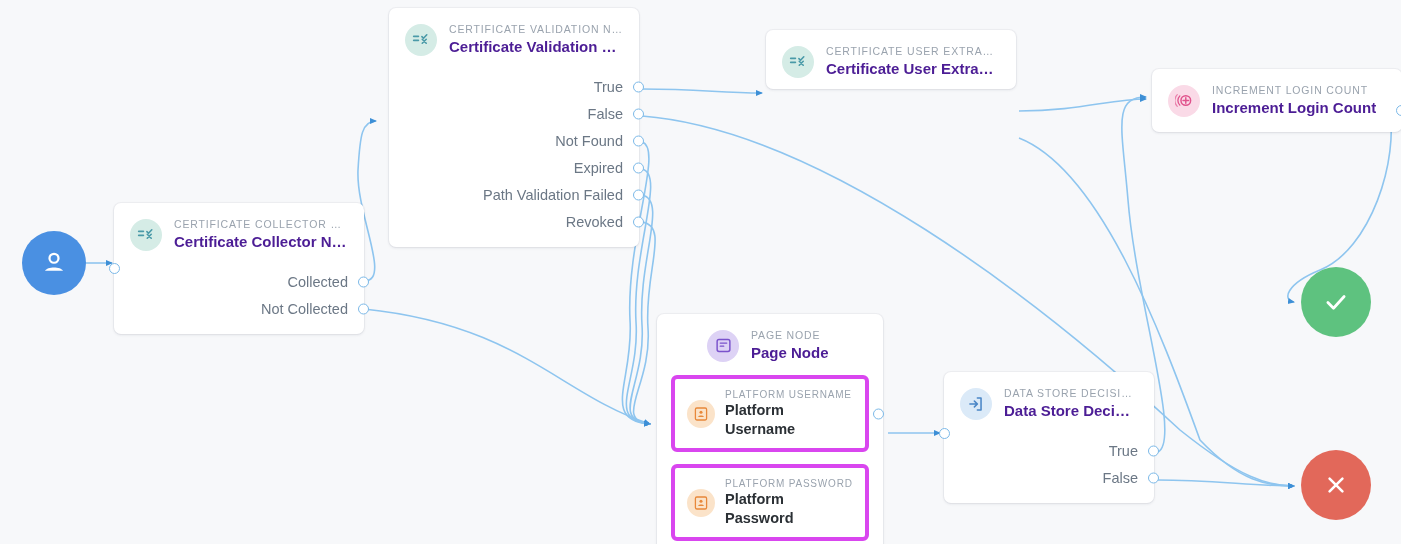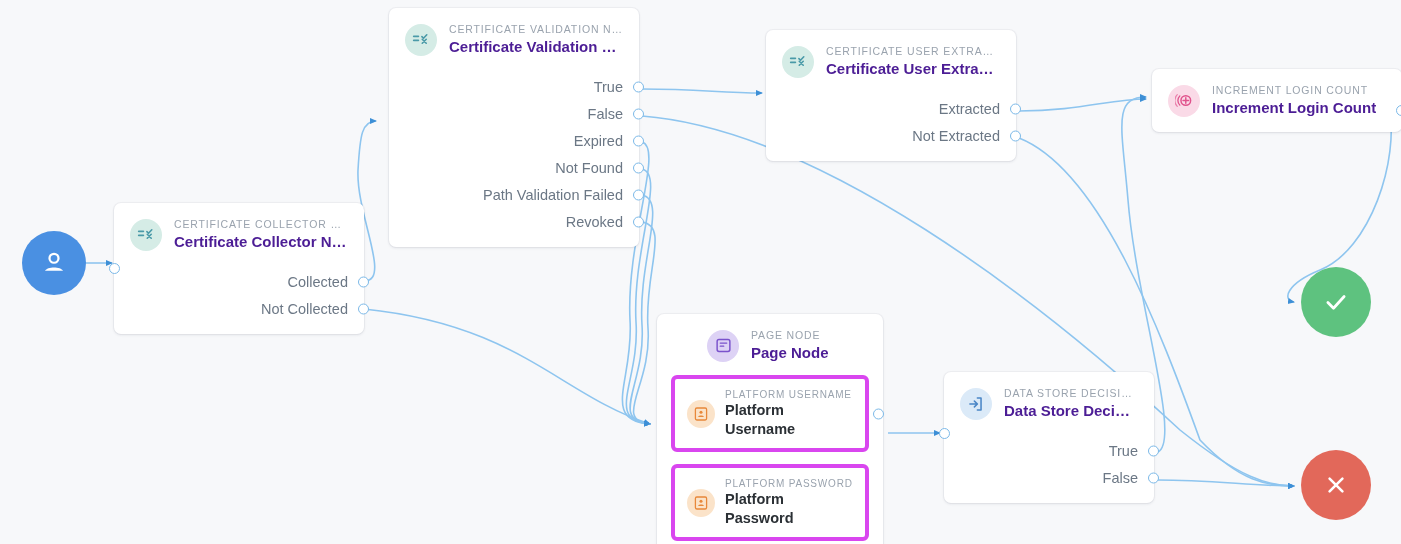--- a/index.html
+++ b/index.html
@@ -214,25 +214,25 @@
     <div class="ports">
       <div class="port-row">
         <span class="port-label">True</span>
         <span class="port-dot"></span>
       </div>
       <div class="port-row">
         <span class="port-label">False</span>
         <span class="port-dot"></span>
       </div>
       <div class="port-row">
+        <span class="port-label">Not Found</span>
+        <span class="port-dot"></span>
+      </div>
+      <div class="port-row">
         <span class="port-label">Expired</span>
-        <span class="port-dot"></span>
-      </div>
-      <div class="port-row">
-        <span class="port-label">Not Found</span>
         <span class="port-dot"></span>
       </div>
       <div class="port-row">
         <span class="port-label">Path Validation Failed</span>
         <span class="port-dot"></span>
       </div>
       <div class="port-row">
         <span class="port-label">Revoked</span>
         <span class="port-dot"></span>
       </div>
@@ -247,30 +247,20 @@
           <rect x="1" y="9.5" width="7" height="1.9" rx="0.9" fill="#4a9aa8"></rect>
           <path d="M11 6.2 L12.8 8 L16.4 4.2" fill="none" stroke="#4a9aa8" stroke-width="1.8" stroke-linecap="round" stroke-linejoin="round"></path>
           <path d="M11.4 9.2 L15.8 13.6 M15.8 9.2 L11.4 13.6" stroke="#4a9aa8" stroke-width="1.8" stroke-linecap="round"></path>
         </svg>
       </div>
       <div class="node-titles">
         <div class="node-type">CERTIFICATE USER EXTRACTO…</div>
         <div class="node-title">Certificate User Extract…</div>
       </div>
     </div>
-    <div class="ports">
-      <div class="port-row">
-        <span class="port-label">Extracted</span>
-        <span class="port-dot"></span>
-      </div>
-      <div class="port-row">
-        <span class="port-label">Not Extracted</span>
-        <span class="port-dot"></span>
-      </div>
-    </div>
   </div>
 
   <div class="node" style="left:1152px; top:69px; width:250px;">
     <div class="node-head" style="padding-bottom:14px;">
       <div class="node-icon" style="background:#fadae7;">
         <svg width="19" height="19" viewBox="0 0 22 22">
           <circle cx="12.5" cy="11" r="5.6" fill="none" stroke="#e0528c" stroke-width="1.7"></circle>
           <path d="M12.5 7.8 L12.5 14.2 M9.3 11 L15.7 11" stroke="#e0528c" stroke-width="1.7" stroke-linecap="round"></path>
           <path d="M5.6 5.6 A7.6 7.6 0 0 0 5.6 16.4" fill="none" stroke="#e0528c" stroke-width="1.5" stroke-linecap="round"></path>
           <path d="M2.6 4.2 A9.6 9.6 0 0 0 2.6 17.8" fill="none" stroke="#e0528c" stroke-width="1.4" stroke-linecap="round" opacity="0.65"></path>

